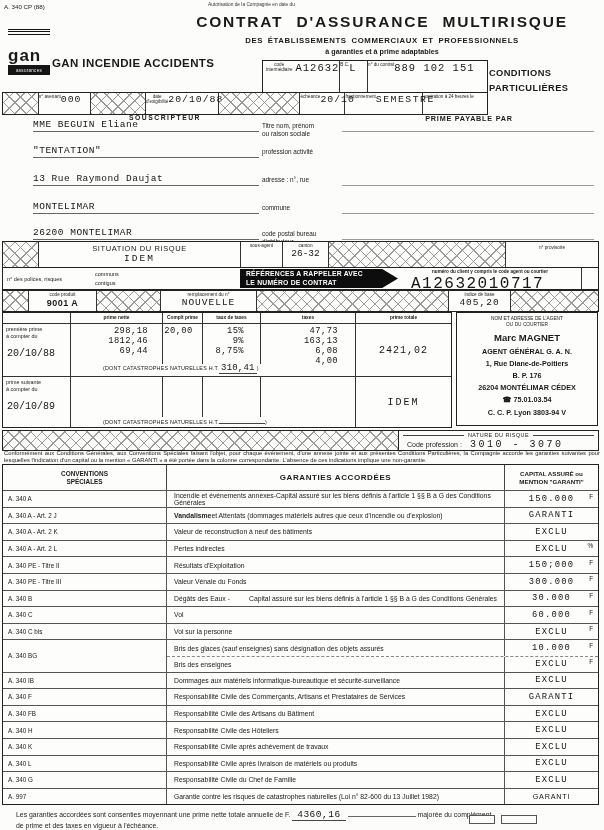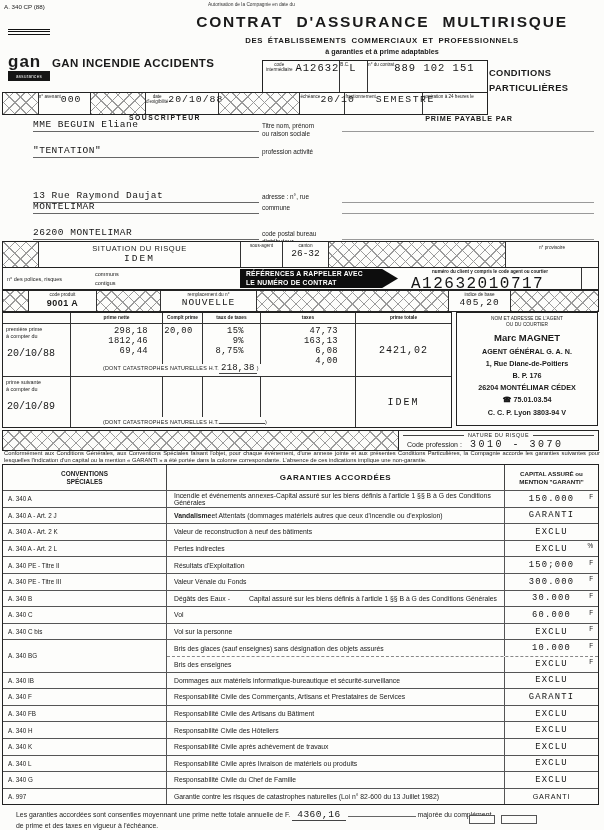--- a/index.html
+++ b/index.html
@@ -20,21 +20,21 @@
 
   
   #form-ref { left:4px; top:3px; font-size:6.2px; }
   #auth { left:208px; top:2px; font-size:4.8px; color:#333; }
   #title-block { left:167px; top:13px; width:430px; text-align:center; }
   #doc-title { font-size:15.5px; font-weight:bold; letter-spacing:1.8px; word-spacing:7px; }
   #doc-subtitle { font-size:7.8px; font-weight:bold; letter-spacing:.6px; word-spacing:2px; margin-top:5px; }
   #doc-subtitle2 { font-size:7.2px; font-weight:bold; margin-top:2px; }
   #logo { left:8px; top:28px; width:42px; }
   #logo-stripes { height:7px; background:repeating-linear-gradient(0deg,#111 0,#111 1px,transparent 1px,transparent 2.5px); }
-  #logo-text { font-size:17px; font-weight:bold; letter-spacing:1px; line-height:1; margin-top:18px; }
+  #logo-text { font-size:17px; font-weight:bold; letter-spacing:1px; line-height:1; margin-top:12px; }
   #logo-sub { margin-top:1px; height:10px; background:#151515; color:#eee; font-size:4.5px;
     display:flex; align-items:center; justify-content:center; letter-spacing:.3px; }
   #company { left:52px; top:57px; font-size:11.5px; font-weight:bold; letter-spacing:.4px; }
   #conditions { left:489px; top:66px; width:112px; font-size:9.3px; font-weight:bold; line-height:1.6; letter-spacing:.4px; }
 
   
   .box-table { display:flex; border:1.4px solid #222; background:#fdfdfb; }
   .bt-cell { border-right:1px solid #333; display:flex; }
   .bt-cell:last-child { border-right:none; }
   .bt-label { font-size:4.6px; text-align:center; padding-top:1px; color:#222; }
@@ -208,21 +208,21 @@
       <div class="s-row" style="top: 110px;">
         <div class="s-val">MME BEGUIN Eliane</div>
         <div class="s-label pre">Titre nom, prénom
 ou raison sociale</div>
         <div class="s-blank"></div>
       </div>
       <div class="s-row" style="top: 136px;">
         <div class="s-val">"TENTATION"</div>
         <div class="s-label pre">profession  activité</div>
       </div>
-      <div class="s-row" style="top: 181px;">
+      <div class="s-row" style="top: 164px;">
         <div class="s-val">13 Rue Raymond Daujat</div>
         <div class="s-label pre">adresse : n°, rue</div>
         <div class="s-blank"></div>
       </div>
       <div class="s-row" style="top: 192px;">
         <div class="s-val">MONTELIMAR</div>
         <div class="s-label pre">commune</div>
         <div class="s-blank"></div>
       </div>
       <div class="s-row" style="top: 218px;">
@@ -310,21 +310,21 @@
       <div class="p-short stack mono" style="width:58px;padding-right:16px">15%
 9%
 8,75%</div>
       <div class="stack mono" style="width:95px;padding-right:18px">47,73
 163,13
 6,08
 4,00</div>
       <div class="p-tot mono" style="flex:1">2421,02</div>
       <div class="p-catnat">
         <span>(DONT CATASTROPHES NATURELLES H.T.</span>
-        <span class="amt mono">218,38</span>
+        <span class="amt mono">310,41</span>
         <span>)</span>
       </div>
     </div>
     <div class="p-row" id="p-row2" style="height:51px">
       <div class="p-lab">
         <div class="t pre">prime suivante
 à compter du</div>
         <div class="d mono">20/10/89</div>
       </div>
       <div class="p-short" style="width:92px"></div>

